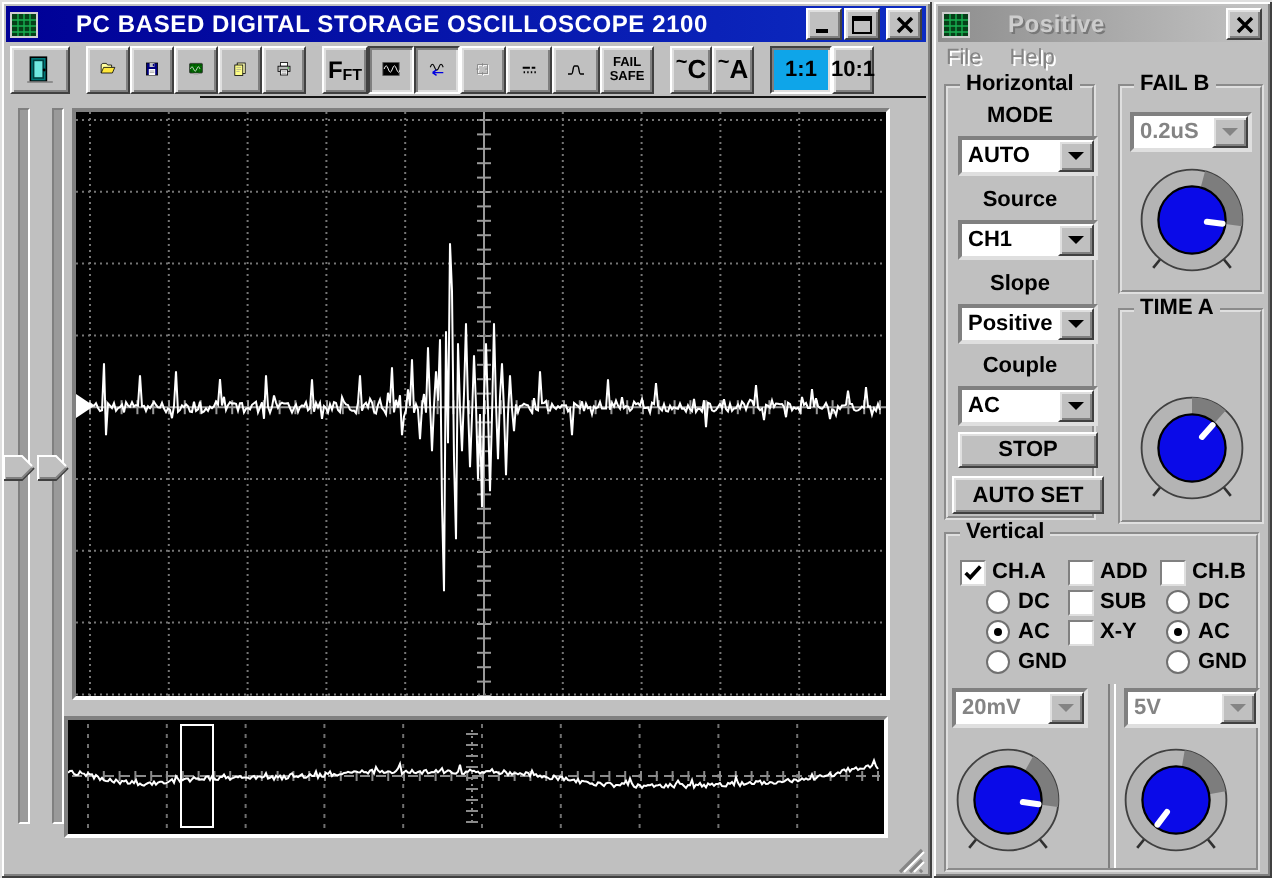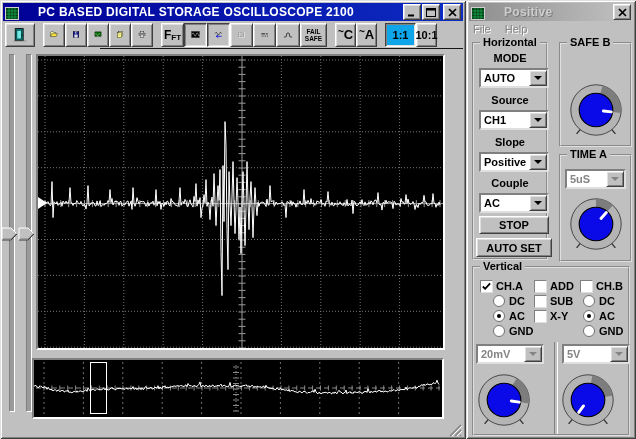--- a/index.html
+++ b/index.html
@@ -491,39 +491,39 @@
     </div>
     <button class="pushbtn btn3d" style="left:5px;top:172px;width:70px;height:18px">
       <span>STOP</span>
     </button>
     <button class="pushbtn btn3d" style="left:2px;top:194px;width:76px;height:19px">
       <span>AUTO SET</span>
     </button>
   </div>
 
   <div class="gbox" style="left:93px;top:42px;width:73px;height:105px">
-    <span class="glabel">SAFE B</span>
+    <span class="glabel">FAIL B</span>
+    <div class="combo disabled" style="left:4px;top:12px;width:61px">
+      <span class="combo-val">0.2uS</span>
+      <span class="combo-btn">
+          <span class="arr"></span>
+        </span>
+    </div>
     <div class="knob" style="left:7px;top:38px"><svg viewBox="0 0 60 60" width="56" height="56">
           <line x1="46.36233016729578" y1="50.20579499788124" x2="50.767572904644645" y2="55.645816728080035" stroke="#303030" stroke-width="1.4"></line>
           <line x1="13.637669832704223" y1="50.20579499788124" x2="9.232427095355359" y2="55.645816728080035" stroke="#303030" stroke-width="1.4"></line>
           <circle cx="30" cy="30" r="27" fill="#b4b4b4" stroke="#404040" stroke-width="1"></circle>
           <path d="M35.823428514806714,8.266668908495962 A22.5,22.5 0 0 1 52.332288411929746,32.74206022661581" fill="none" stroke="#7d7d7d" stroke-width="9"></path>
           <circle cx="30" cy="30" r="18" fill="#0a0ae8" stroke="#000" stroke-width="1.2"></circle>
           <line x1="37.94036921313058" y1="30.974954747241178" x2="46.377011502081814" y2="32.01084416618493" stroke="#fff" stroke-width="3.2" stroke-linecap="round"></line>
         </svg></div>
   </div>
 
   <div class="gbox" style="left:93px;top:154px;width:73px;height:108px">
     <span class="glabel">TIME A</span>
-    <div class="combo disabled" style="left:4px;top:13px;width:61px">
-      <span class="combo-val">5uS</span>
-      <span class="combo-btn">
-          <span class="arr"></span>
-        </span>
-    </div>
     <div class="knob" style="left:7px;top:40px"><svg viewBox="0 0 60 60" width="56" height="56">
           <line x1="46.36233016729578" y1="50.20579499788124" x2="50.767572904644645" y2="55.645816728080035" stroke="#303030" stroke-width="1.4"></line>
           <line x1="13.637669832704223" y1="50.20579499788124" x2="9.232427095355359" y2="55.645816728080035" stroke="#303030" stroke-width="1.4"></line>
           <circle cx="30" cy="30" r="27" fill="#b4b4b4" stroke="#404040" stroke-width="1"></circle>
           <path d="M30,7.5 A22.5,22.5 0 0 1 45.05543864307431,13.279241426758631" fill="none" stroke="#7d7d7d" stroke-width="9"></path>
           <circle cx="30" cy="30" r="18" fill="#0a0ae8" stroke="#000" stroke-width="1.2"></circle>
           <line x1="35.353044850870866" y1="24.054841396180848" x2="41.04065500492116" y2="17.738110379622995" stroke="#fff" stroke-width="3.2" stroke-linecap="round"></line>
         </svg></div>
   </div>
 

